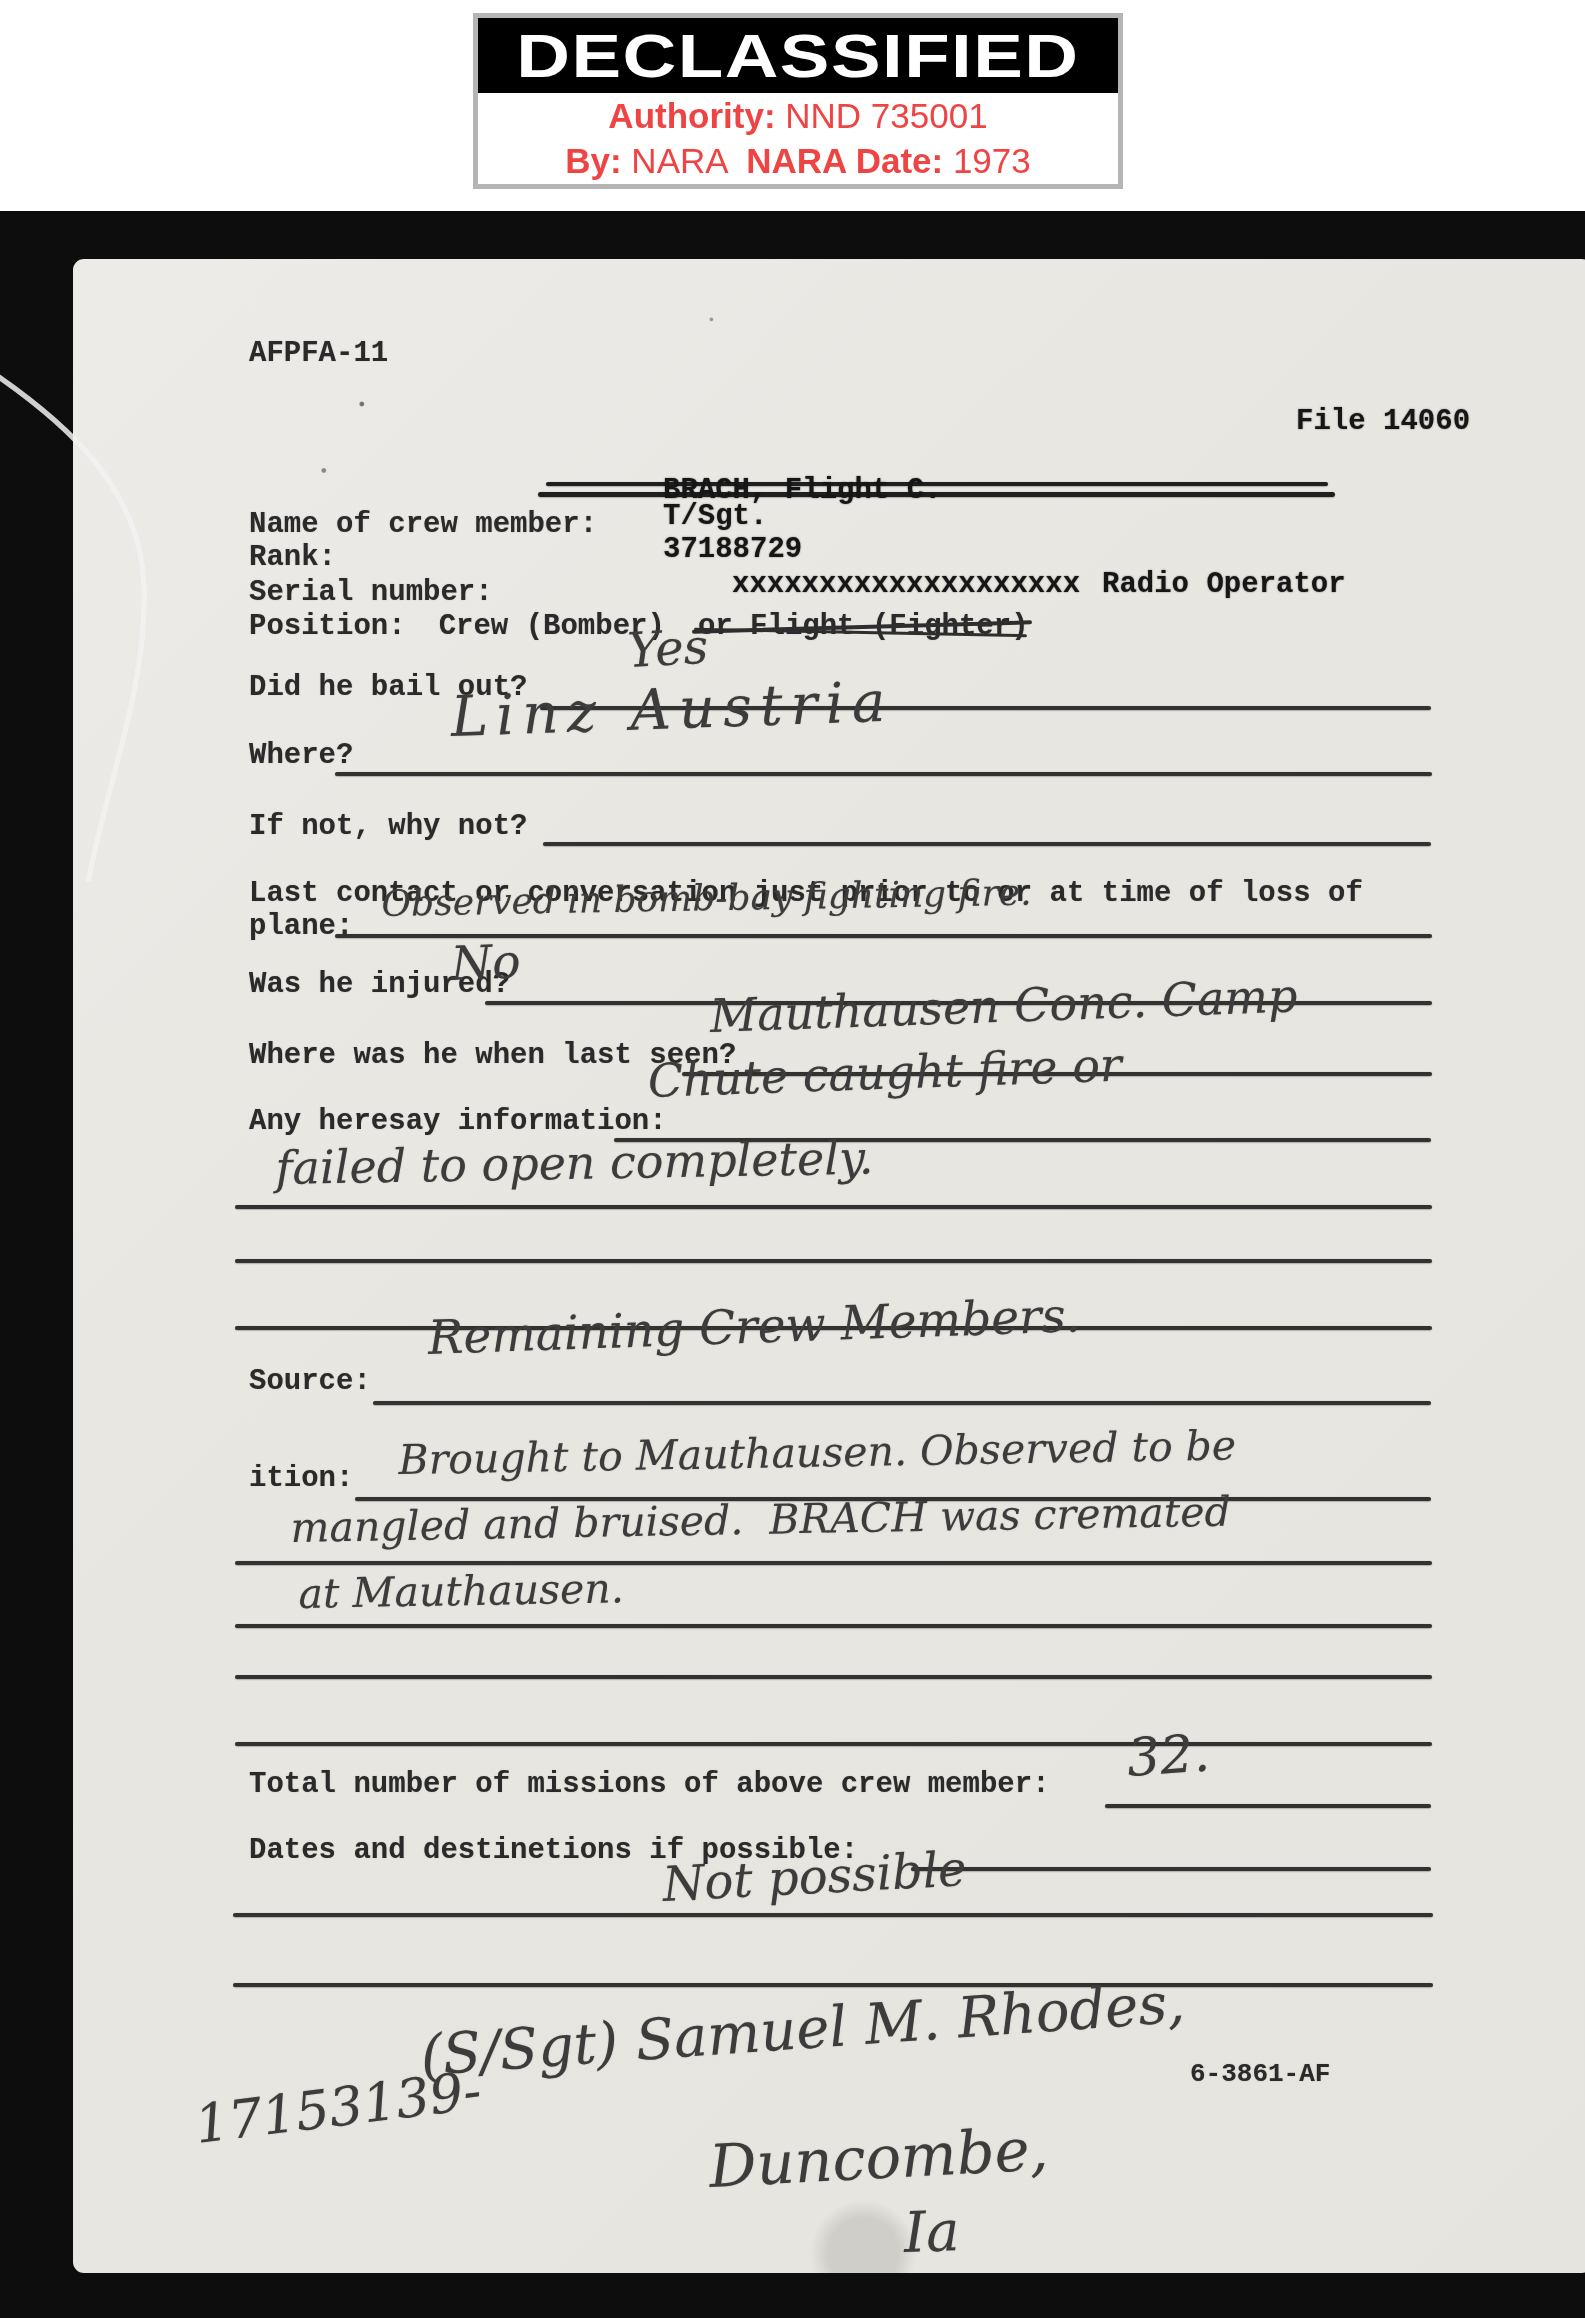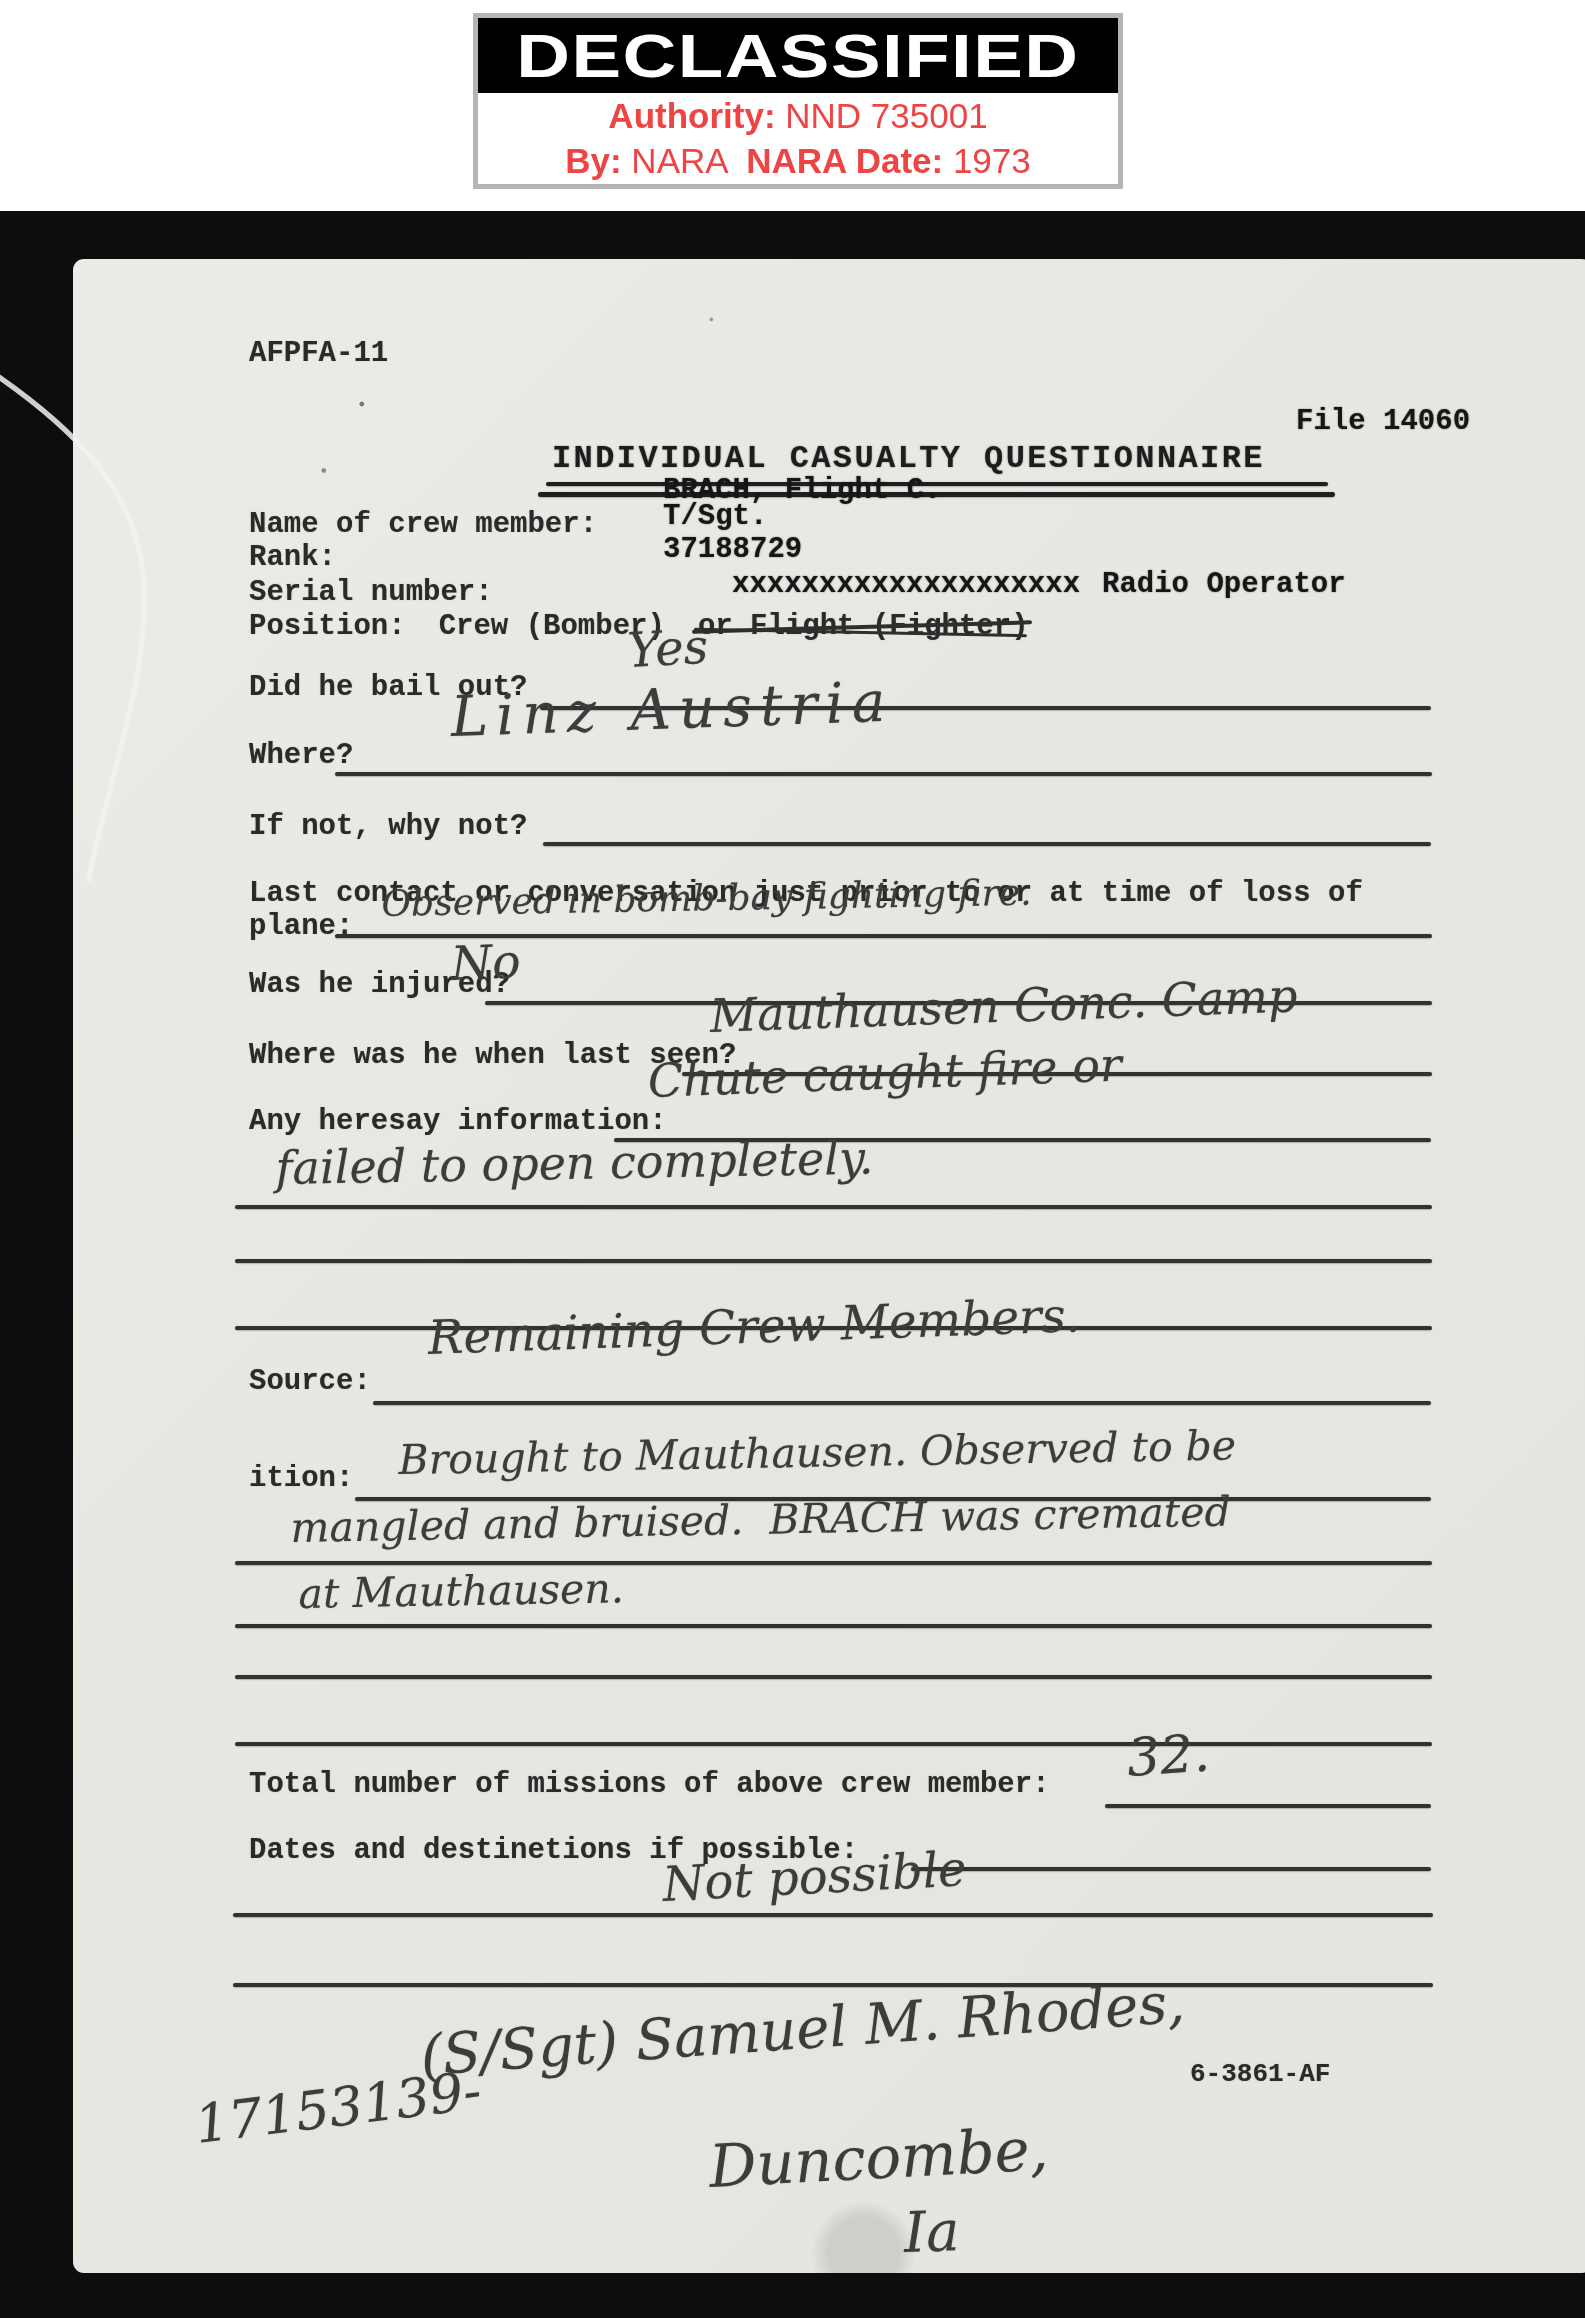--- a/index.html
+++ b/index.html
@@ -64,21 +64,20 @@
       <div class="stamp-line"><span class="b">By:</span><span> NARA  </span><span class="b">NARA Date:</span><span> 1973</span></div>
     </div>
   </div>
 
   <div class="film">
     <div class="page">
 
       <div class="typed" style="left:176px;top:79px;">AFPFA-11</div>
       <div class="typed heavy" style="left:1223px;top:147px;">File 14060</div>
 
-      <div class="typed title" style="left:479px;top:182px;">INDIVIDUAL CASUALTY QUESTIONNAIRE</div>
       <div class="bar" style="left:473px;top:223px;width:782px;height:4.1px;"></div>
       <div class="bar" style="left:465px;top:233px;width:797px;height:5.3px;"></div>
 
       <div class="typed heavy" style="left:590px;top:216px;">BRACH, Flight C.</div>
       <div class="typed" style="left:176px;top:250px;">Name of crew member:</div>
       <div class="typed heavy" style="left:590px;top:242px;">T/Sgt.</div>
       <div class="typed" style="left:176px;top:283px;">Rank:</div>
       <div class="typed heavy" style="left:590px;top:275px;">37188729</div>
       <div class="typed" style="left:176px;top:318px;">Serial number:</div>
       <div class="typed heavy" style="left:659px;top:310px;">xxxxxxxxxxxxxxxxxxxx</div>

